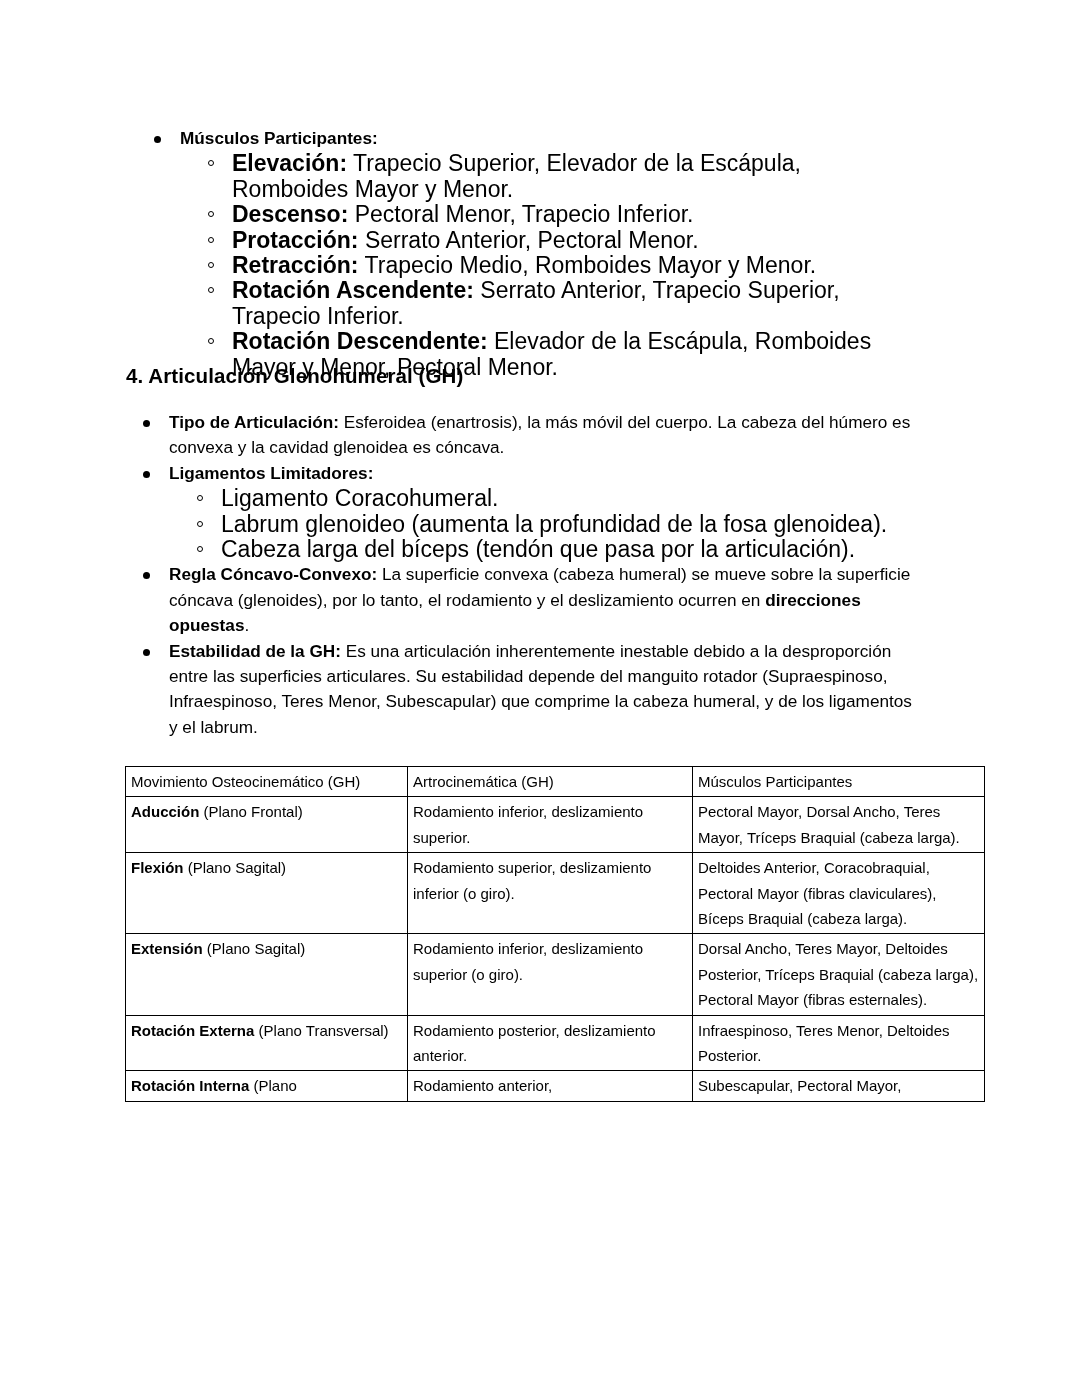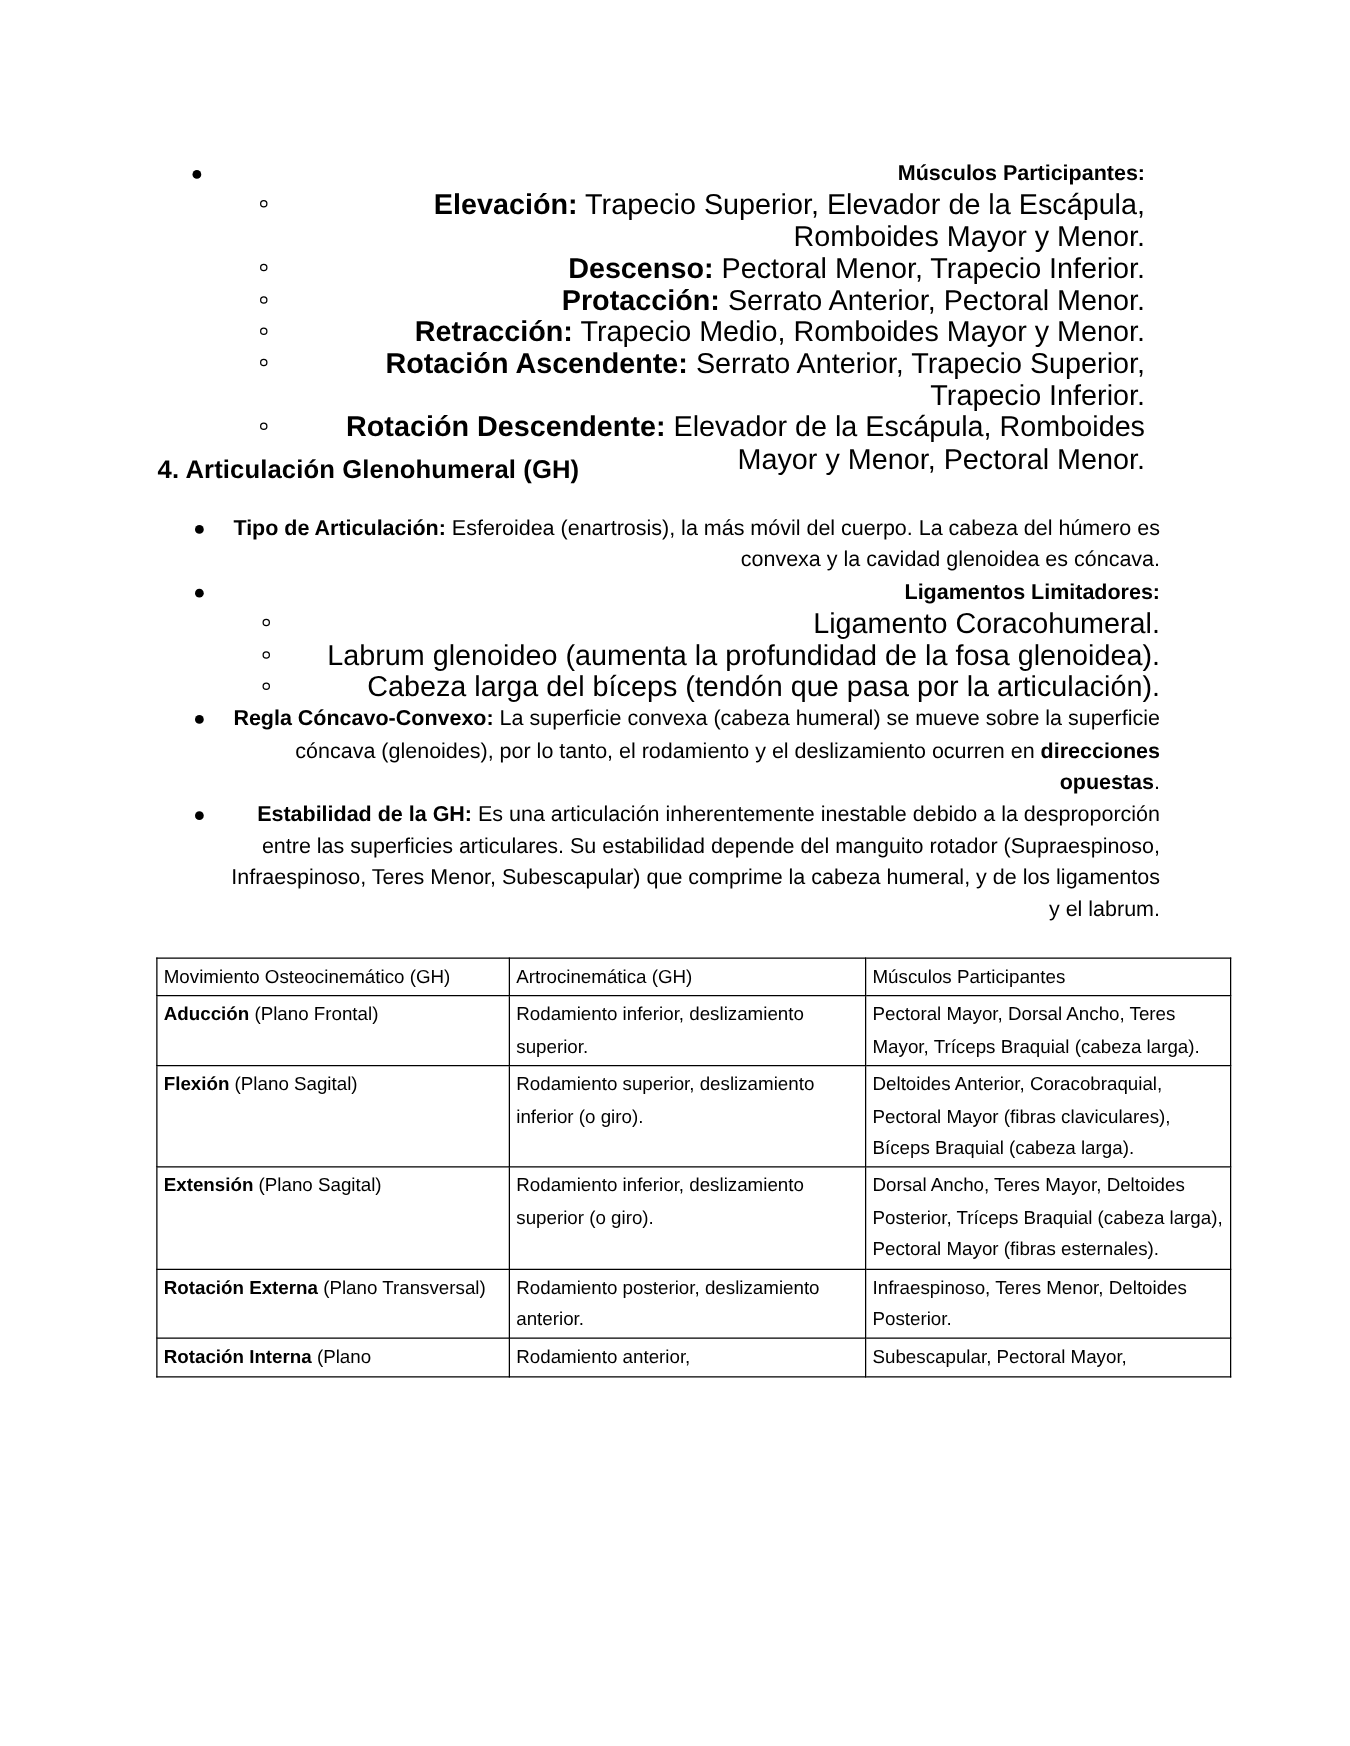--- a/index.html
+++ b/index.html
@@ -31,21 +31,20 @@
     list-style: none;
     margin: 0;
     padding: 0;
   }
   ul.lvl1 > li.l1 {
     position: relative;
     padding-left: 54px;
     margin: 0 0 0 0;
     font-size: 17.2px;
     line-height: 25.4px;
-    text-align: right;
   }
   ul.lvl1 > li.l1::before {
     content: "";
     position: absolute;
     left: 28px;
     top: 10px;
     width: 7px;
     height: 7px;
     background: #000;
     border-radius: 50%;
@@ -130,21 +129,21 @@
           <li class="l2">
             <span class="b">Rotación Descendente:</span><span> Elevador de la Escápula, Romboides Mayor y Menor, Pectoral Menor.</span>
           </li>
         </ul>
       </li>
     </ul>
   </div>
 
   <div class="heading" style="left:126px; top:363px;">4. Articulación Glenohumeral (GH)</div>
 
-  <div class="block" style="left:128px; top:410px; width:800px;">
+  <div class="block" style="left:115px; top:410px; width:800px;">
     <ul class="lvl1">
 
       <li class="l1">
         <span class="b">Tipo de Articulación:</span><span> Esferoidea (enartrosis), la más móvil del cuerpo. La cabeza del húmero es convexa y la cavidad glenoidea es cóncava.</span>
       </li>
 
       <li class="l1">
         <span class="b">Ligamentos Limitadores:</span>
         <ul class="lvl2">
           <li class="l2">Ligamento Coracohumeral.</li>

